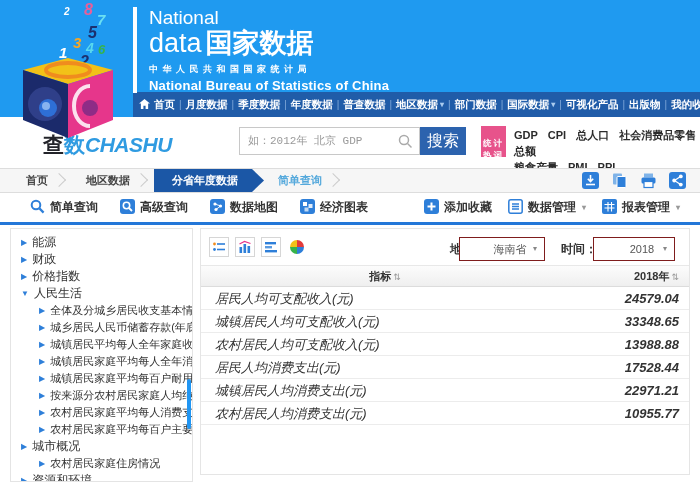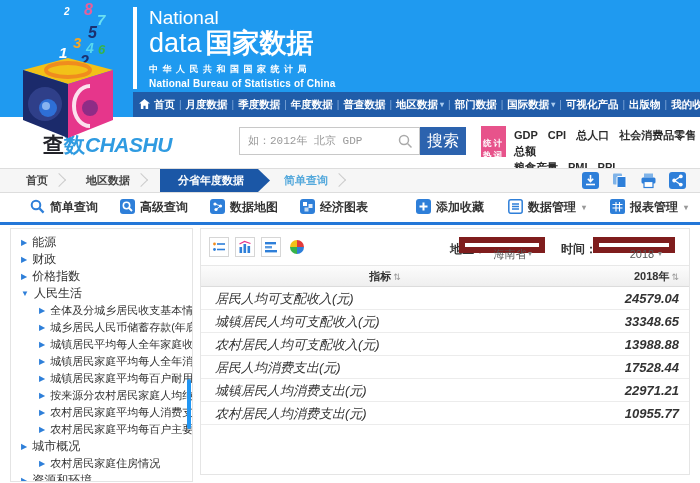--- a/index.html
+++ b/index.html
@@ -19,21 +19,21 @@
   .d5{left:98px;top:42px;color:#37B34A;font-size:13px;}
   .d6{left:59px;top:44px;color:#FFFFFF;font-size:15px;}
   .d7{left:80px;top:53px;color:#1C2F6E;font-size:16px;}
   .d8{left:64px;top:6px;color:#FFFFFF;font-size:10px;}
   .cube { position:absolute; left:18px; top:56px; z-index:3; }
   .brand { position:absolute; left:133px; top:7px; border-left:4px solid #fff; padding-left:12px; color:#fff; z-index:2;}
   .brand-l1 { font-size:19px; line-height:21px; }
   .brand-l2 { font-size:27px; line-height:30px; }
   .brand-l2 .cn { font-weight:bold; margin-left:4px; }
   .org-cn { font-size:9px; font-weight:bold; letter-spacing:4.5px; margin-top:5px; }
-  .org-en { font-size:10px; font-weight:bold; letter-spacing:0.2px; margin-top:2px; }
+  .org-en { font-size:13px; font-weight:bold; letter-spacing:0.2px; margin-top:2px; }
 
   
   .mainnav { position:absolute; left:133px; top:92px; width:567px; height:25px; background:#205CA8;
              display:flex; align-items:center; padding-left:6px; overflow:hidden; white-space:nowrap; }
   .nav-item { color:#fff; font-size:10.5px; font-weight:bold; text-decoration:none;
               display:inline-flex; align-items:center; cursor:pointer; }
   .nav-sep { color:#7FA8D9; margin:0 4px; font-size:10px; }
   .nav-caret { color:#A9CBEE; font-size:8px; margin-left:2px; }
   .home-ic { margin-right:4px; display:inline-block; }
 
@@ -55,53 +55,53 @@
   .hotwords { position:absolute; left:511px; top:10px; font-size:11px; font-weight:bold; color:#2B2B2B; line-height:16px;}
   .hotwords span { margin-right:10px; cursor:pointer; }
 
   
   .crumbrow { position:absolute; left:0; top:168px; width:700px; height:25px; background:#F6F6F6;
               border-top:1px solid #DDD; border-bottom:1px solid #DDD; display:flex; align-items:stretch; }
   .crumb { position:relative; padding:0 24px 0 14px; line-height:23px; font-size:11px; font-weight:bold;
            color:#444; cursor:pointer; }
   .crumb.plain::after, .crumb.lite::after { content:""; position:absolute; right:8px; top:6px; width:9px; height:9px;
            border-top:1px solid #CCC; border-right:1px solid #CCC; transform:rotate(45deg); }
-  .crumb.active { background:#1B57A6; color:#fff; padding:0 26px 0 18px; margin-left:6px;
+  .crumb.active { background:#1B57A6; color:#fff; padding:0 26px 0 18px; 
            clip-path:polygon(0 0, calc(100% - 12px) 0, 100% 50%, calc(100% - 12px) 100%, 0 100%); }
   .crumb.lite { color:#55A9DC; }
   .crumb:first-child { margin-left:12px; }
   .crumb-icons { position:absolute; right:14px; top:3px; display:flex; gap:12px; }
   .crumb-icons > span { cursor:pointer; display:inline-block; height:17px; }
 
   
   .toolbar { position:absolute; left:0; top:193px; width:700px; height:32px; background:#fff;
              border-bottom:3px solid #2377D8; display:flex; align-items:center; }
   .tb-left { display:flex; gap:22px; margin-left:30px; }
-  .tb-right { display:flex; gap:24px; margin-left:auto; margin-right:12px;justify-content:space-between; }
+  .tb-right { display:flex; gap:16px; margin-left:auto; margin-right:20px;justify-content:space-between; }
   .tb-item { display:inline-flex; align-items:center; gap:5px; font-size:12px; font-weight:bold; color:#333; cursor:pointer;}
   .tb-caret { color:#999; font-size:8px; margin-left:1px; }
 
   
   .tree { position:absolute; left:10px; top:228px; width:183px; height:254px; border:1px solid #E4E4E4;
           background:#fff; overflow:hidden; padding-top:5px; }
   .tree-item { height:17px; line-height:17px; white-space:nowrap; overflow:hidden; color:#333; cursor:pointer; }
   .tree-item.lvl0 { padding-left:10px; font-size:12px; }
   .tree-item.lvl1 { padding-left:28px; font-size:11px; }
   .tree-arrow { color:#2E7FD9; font-size:8px; margin-right:5px; vertical-align:1px; }
   .tree-thumb { position:absolute; right:1px; top:150px; width:4px; height:50px; background:#2196F3; border-radius:2px; cursor:pointer;}
 
   .panel { position:absolute; left:200px; top:228px; width:490px; height:247px; border:1px solid #E5E5E5; background:#fff; }
   .controls { position:relative; height:36px; }
   .view-icons { position:absolute; left:8px; top:8px; display:flex; gap:6px; }
   .vbtn { width:20px; height:20px; border:1px solid #D6D6D6; background:#fff; display:flex; align-items:center;
           justify-content:center; cursor:pointer; padding:0; }
   .vbtn.noframe { border-color:transparent; }
   .ctl-label { position:absolute; top:8px; font-size:12px; font-weight:bold; color:#333; line-height:24px; }
   .lbl-region { left:225px;margin-left:24px; } .lbl-time { left:360px; }
-  .dd { position:absolute; top:8px; height:16px; border:6px solid #7f1d1d; background:#fff; font-size:11px;
+  .dd { position:absolute; top:8px; height:24px; border:1px solid #7f1d1d; background:#fff; font-size:11px;
         color:#555; text-align:center; line-height:22px; cursor:pointer;padding-left:16px; }
   .dd-region { left:258px; width:86px; } .dd-time { left:392px; width:82px; }
   .dd .dd-caret { position:absolute; right:7px; top:0; color:#888; font-size:8px; }
 
   .thead { display:flex; height:22px; background:linear-gradient(#FCFCFC,#EFEFEF);
            border-top:1px solid #E8E8E8; border-bottom:1px solid #DCDCDC; font-size:11px; font-weight:bold; color:#333; }
   .thead .c1 { flex:1; text-align:center; line-height:21px; cursor:pointer; }
   .thead .c2 { width:120px; text-align:right; padding-right:10px; line-height:21px; cursor:pointer; }
   .sort { color:#999; font-size:9px; margin-left:2px; font-weight:normal; }
   .trow { display:flex; height:23px; line-height:23px; border-bottom:1px solid #ECECEC; font-size:13px; color:#333;font-style:italic; }

